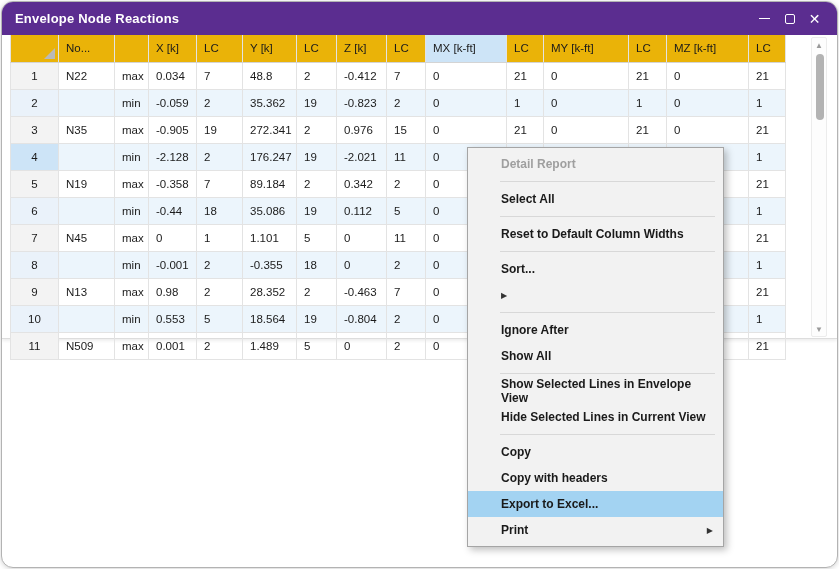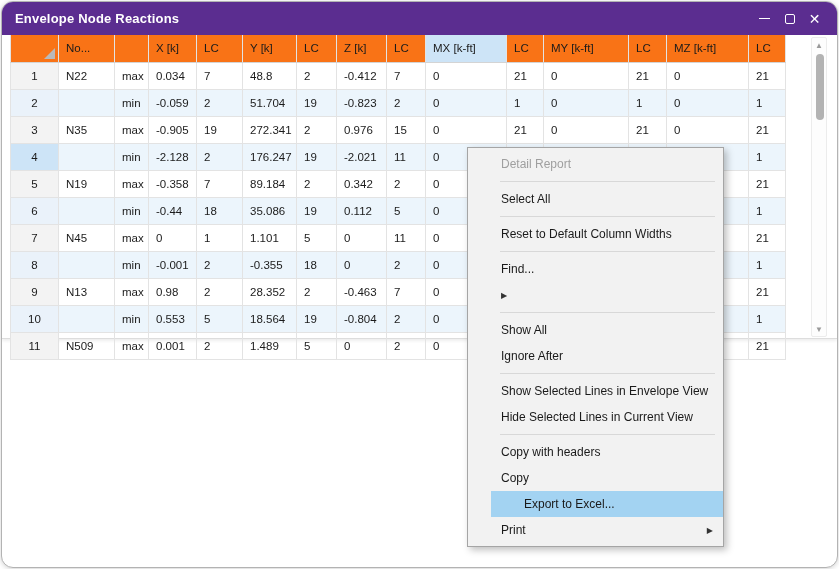--- a/index.html
+++ b/index.html
@@ -25,21 +25,21 @@
   .close-glyph{ font-size:14px; line-height:1; color:#fff; }
 
   
   .table-area { position:relative; height:304px; border-bottom:1px solid #ddd;
                 box-shadow:0 2px 3px rgba(0,0,0,.07); }
   table { border-collapse:collapse; table-layout:fixed; margin-left:8px; width:775px;
           font-size:11.5px; color:#1b1b1b; }
   th, td { height:27px; padding:0 0 0 7px; text-align:left; font-weight:400;
            border-right:1px solid #e3e3e3; border-bottom:1px solid #e3e3e3;
            overflow:hidden; white-space:nowrap; }
-  thead th { background:#f97316; border-bottom:1px solid #d4d4d4; }
+  thead th { background:#eab308; border-bottom:1px solid #d4d4d4; }
   thead th.hl { background:var(--hl-blue,#cde4f7); }
   td.rownum { text-align:center; padding:0; background:#f3f3f3; }
   tr.alt td { background:var(--row-alt,#ecf5fc); }
   tr.alt td.rownum { background:#eaf2fa; }
   tr.selected td.rownum { background:var(--hl-blue,#cde4f7); }
   table, th:first-child, td:first-child { border-left:1px solid #e3e3e3; }
   th.corner { position:relative; }
   .corner-tri { position:absolute; right:3px; bottom:3px; width:0; height:0;
                 border-left:11px solid transparent; border-bottom:11px solid #b9b9b9; }
 
@@ -53,23 +53,23 @@
   .vs-thumb { position:absolute; top:2px; left:4px; width:8px; height:66px;
               background:#b3b3b3; border-radius:4px; cursor:pointer; }
 
   
   .context-menu {
     position:absolute; left:465px; top:145px; width:257px;
     background:#f2f2f2; border:1px solid #a5a5a5;
     box-shadow:3px 3px 7px rgba(0,0,0,.25);
     padding:3px 0; font-size:12px; color:#1a1a1a;
   }
-  .menu-item { height:26px; display:flex; align-items:center; padding:0 10px 0 33px; cursor:default; }
+  .menu-item { height:26px; display:flex; align-items:center; padding:0 10px 0 33px; cursor:default;font-weight:bold; }
   .menu-item.disabled { color:#9f9f9f; }
-  .menu-item.hl { background:var(--menu-hl,#a3d3f2);margin-left:23px; }
+  .menu-item.hl { background:var(--menu-hl,#a3d3f2); }
   .mi-label { flex:1; }
   .mi-arrow { font-size:8px; color:#333; }
   .menu-sep { height:1px; background:#d8d8d8; margin:4px 8px 4px 32px; }
 </style>
 </head>
 <body>
 
 <div class="stage">
   <div class="window">
 
@@ -145,21 +145,21 @@
               <td>21</td>
               <td>0</td>
               <td>21</td>
             </tr>
             <tr class="alt">
               <td class="rownum">2</td>
               <td></td>
               <td>min</td>
               <td>-0.059</td>
               <td>2</td>
-              <td>51.704</td>
+              <td>35.362</td>
               <td>19</td>
               <td>-0.823</td>
               <td>2</td>
               <td>0</td>
               <td>1</td>
               <td>0</td>
               <td>1</td>
               <td>0</td>
               <td>1</td>
             </tr>
@@ -339,45 +339,45 @@
         <div class="menu-sep"></div>
         <div class="menu-item">
           <span class="mi-label">Select All</span>
         </div>
         <div class="menu-sep"></div>
         <div class="menu-item">
           <span class="mi-label">Reset to Default Column Widths</span>
         </div>
         <div class="menu-sep"></div>
         <div class="menu-item">
-          <span class="mi-label">Find...</span>
+          <span class="mi-label">Sort...</span>
         </div>
         <div class="menu-item">
           <span class="mi-arrow">▶</span>
         </div>
         <div class="menu-sep"></div>
         <div class="menu-item">
+          <span class="mi-label">Ignore After</span>
+        </div>
+        <div class="menu-item">
           <span class="mi-label">Show All</span>
         </div>
-        <div class="menu-item">
-          <span class="mi-label">Ignore After</span>
-        </div>
         <div class="menu-sep"></div>
         <div class="menu-item">
           <span class="mi-label">Show Selected Lines in Envelope View</span>
         </div>
         <div class="menu-item">
           <span class="mi-label">Hide Selected Lines in Current View</span>
         </div>
         <div class="menu-sep"></div>
         <div class="menu-item">
+          <span class="mi-label">Copy</span>
+        </div>
+        <div class="menu-item">
           <span class="mi-label">Copy with headers</span>
-        </div>
-        <div class="menu-item">
-          <span class="mi-label">Copy</span>
         </div>
         <div class="menu-item hl">
           <span class="mi-label">Export to Excel...</span>
         </div>
         <div class="menu-item">
           <span class="mi-label">Print</span>
           <span class="mi-arrow">▶</span>
         </div>
       </div>
 

